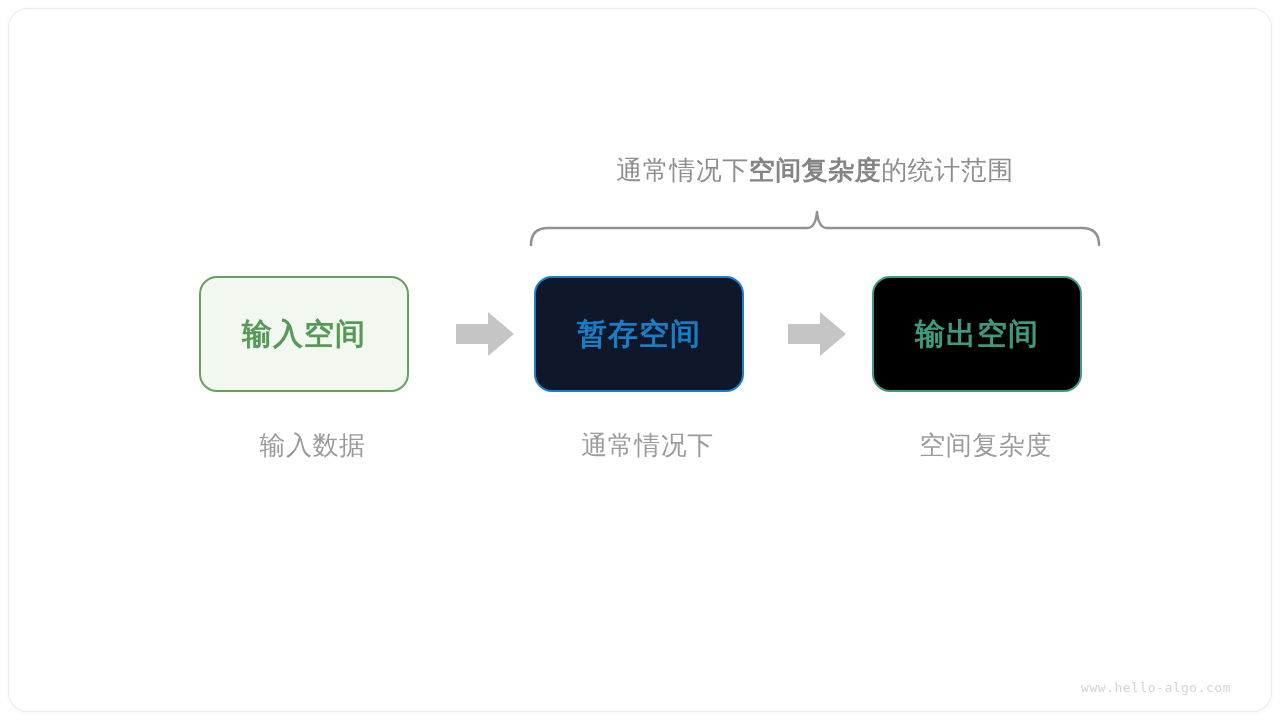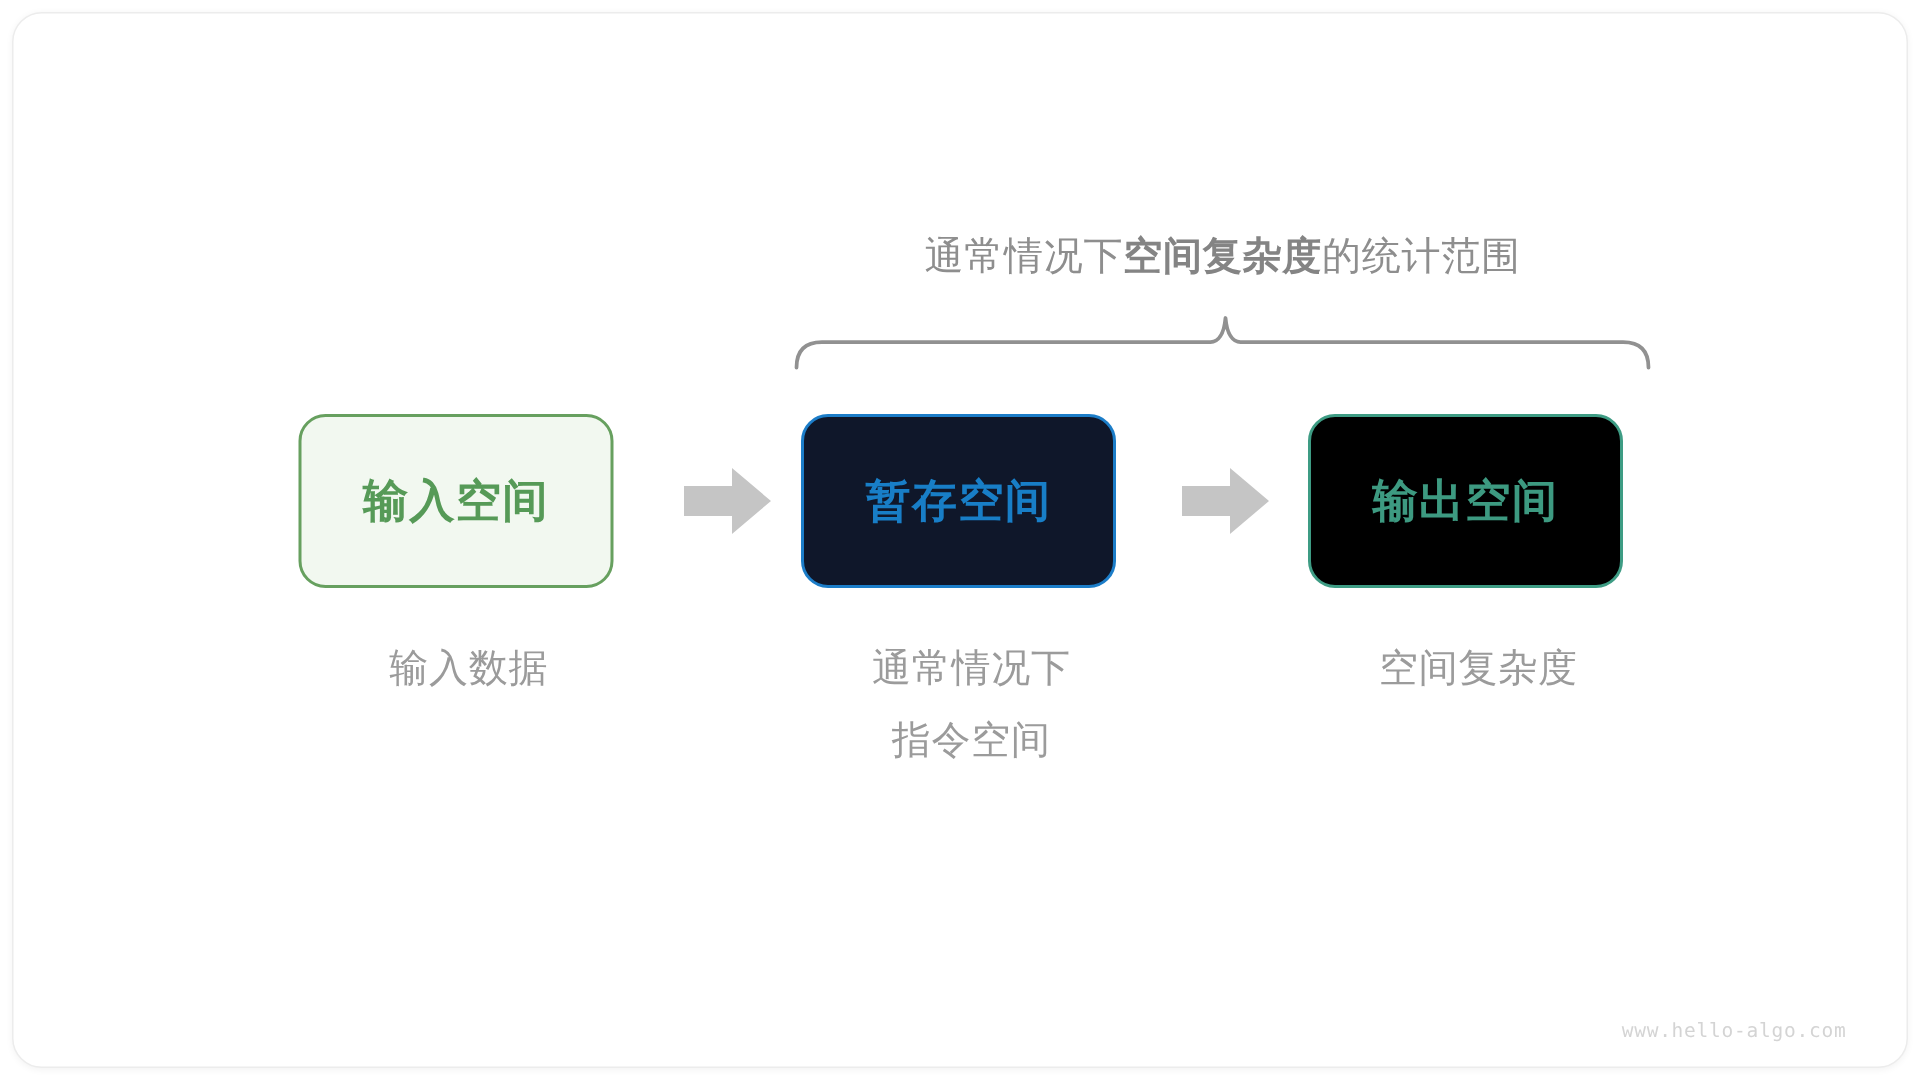--- a/index.html
+++ b/index.html
@@ -82,21 +82,20 @@
   <div class="space-box box-output">
     <span>输出空间</span>
   </div>
 
   <div class="notes notes-input">
     <div>输入数据</div>
   </div>
 
   <div class="notes notes-temp">
     <div>通常情况下</div>
-    <div>指令空间</div>
   </div>
 
   <div class="notes notes-output">
     <div>空间复杂度</div>
   </div>
 
   <div class="watermark">www.hello-algo.com</div>
 
 </div>
 

